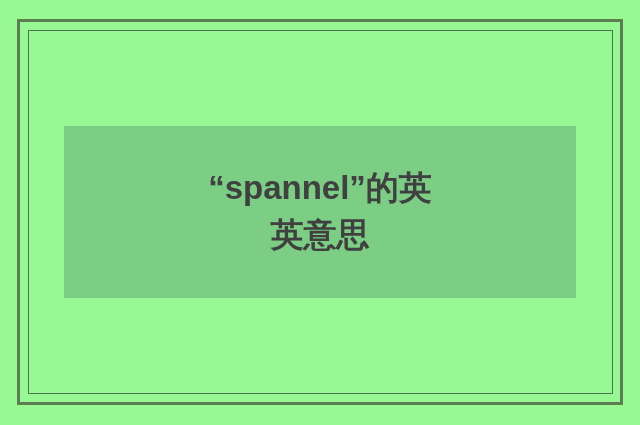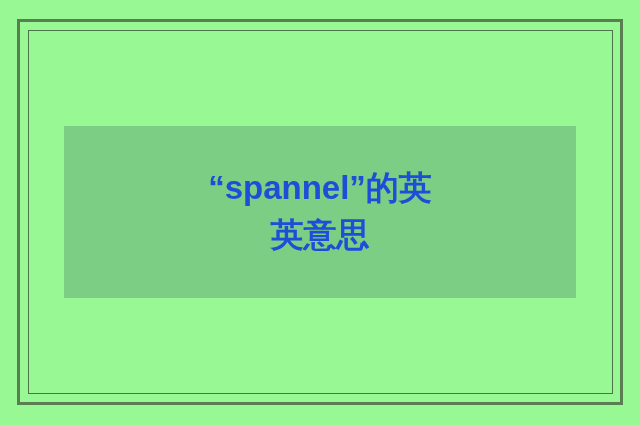--- a/index.html
+++ b/index.html
@@ -55,21 +55,21 @@
     align-items: center;
     justify-content: center;
     box-sizing: border-box;
   }
 
   .card-title {
     display: block;
     width: 234px;
     margin: 16px;
     text-align: center;
-    color: #1d4ed8;
+    color: #404040;
     font-size: 33px;
     font-weight: bold;
     line-height: 1.42;
     letter-spacing: 0px;
     word-break: break-all;
     overflow-wrap: break-word;
     font-family: "Liberation Sans", "DejaVu Sans", sans-serif;
   }
 </style>
 </head>

